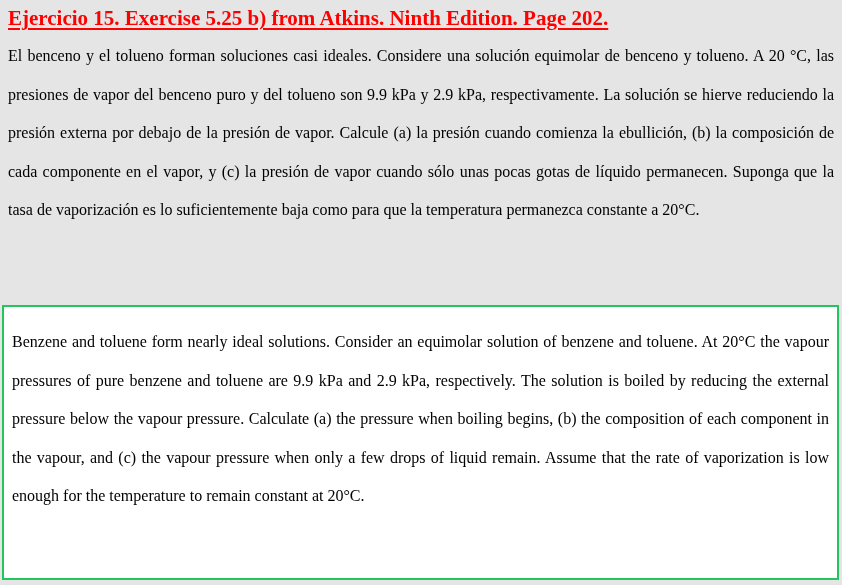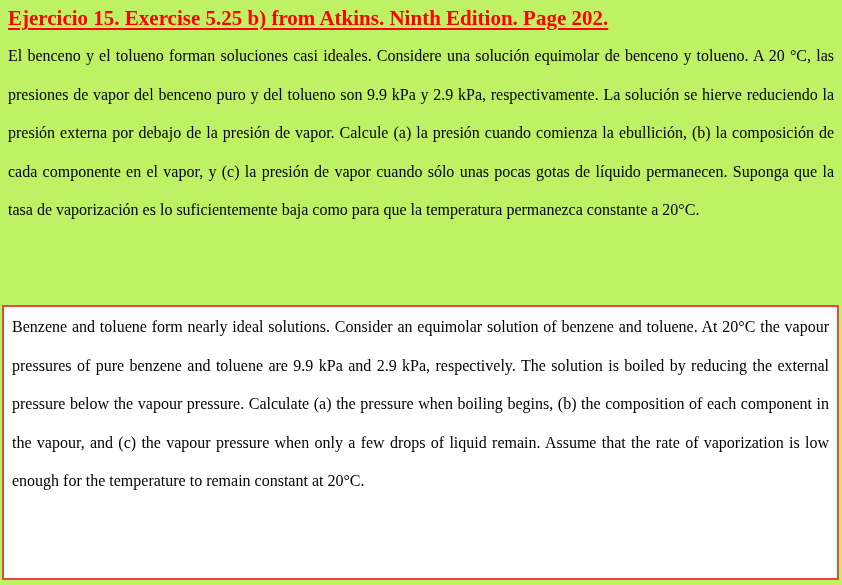--- a/index.html
+++ b/index.html
@@ -11,21 +11,21 @@
     width: 842px;
     height: 585px;
     position: relative;
     overflow: hidden;
     font-family: "Liberation Serif", serif;
     color: #000000;
   }
   .page {
     position: absolute;
     inset: 0;
-    background: #bef264;
+    background: #e5e5e5;
   }
   .title {
     margin: 5px 8px 2px 8px;
     font-size: 21px;
     line-height: 27px;
     font-weight: bold;
     color: #ff0000;
     text-decoration: underline;
     text-decoration-thickness: 2px;
     text-underline-offset: 3px;
@@ -39,23 +39,23 @@
   .spanish {
     margin: 5px 8px 0 8px;
     line-height: 38.5px;
   }
   .english-box {
     position: absolute;
     left: 2px;
     right: 3px;
     top: 305px;
     bottom: 5px;
-    border: 2px solid #ef4444;
+    border: 2px solid #22c55e;
     box-sizing: border-box;
-    padding: 1px 8px 0 8px;
+    padding: 16px 8px 0 8px;
     background: #ffffff;
   }
   .english {
     line-height: 38.5px;
   }
 </style>
 </head>
 <body>
 
 <div class="page">

